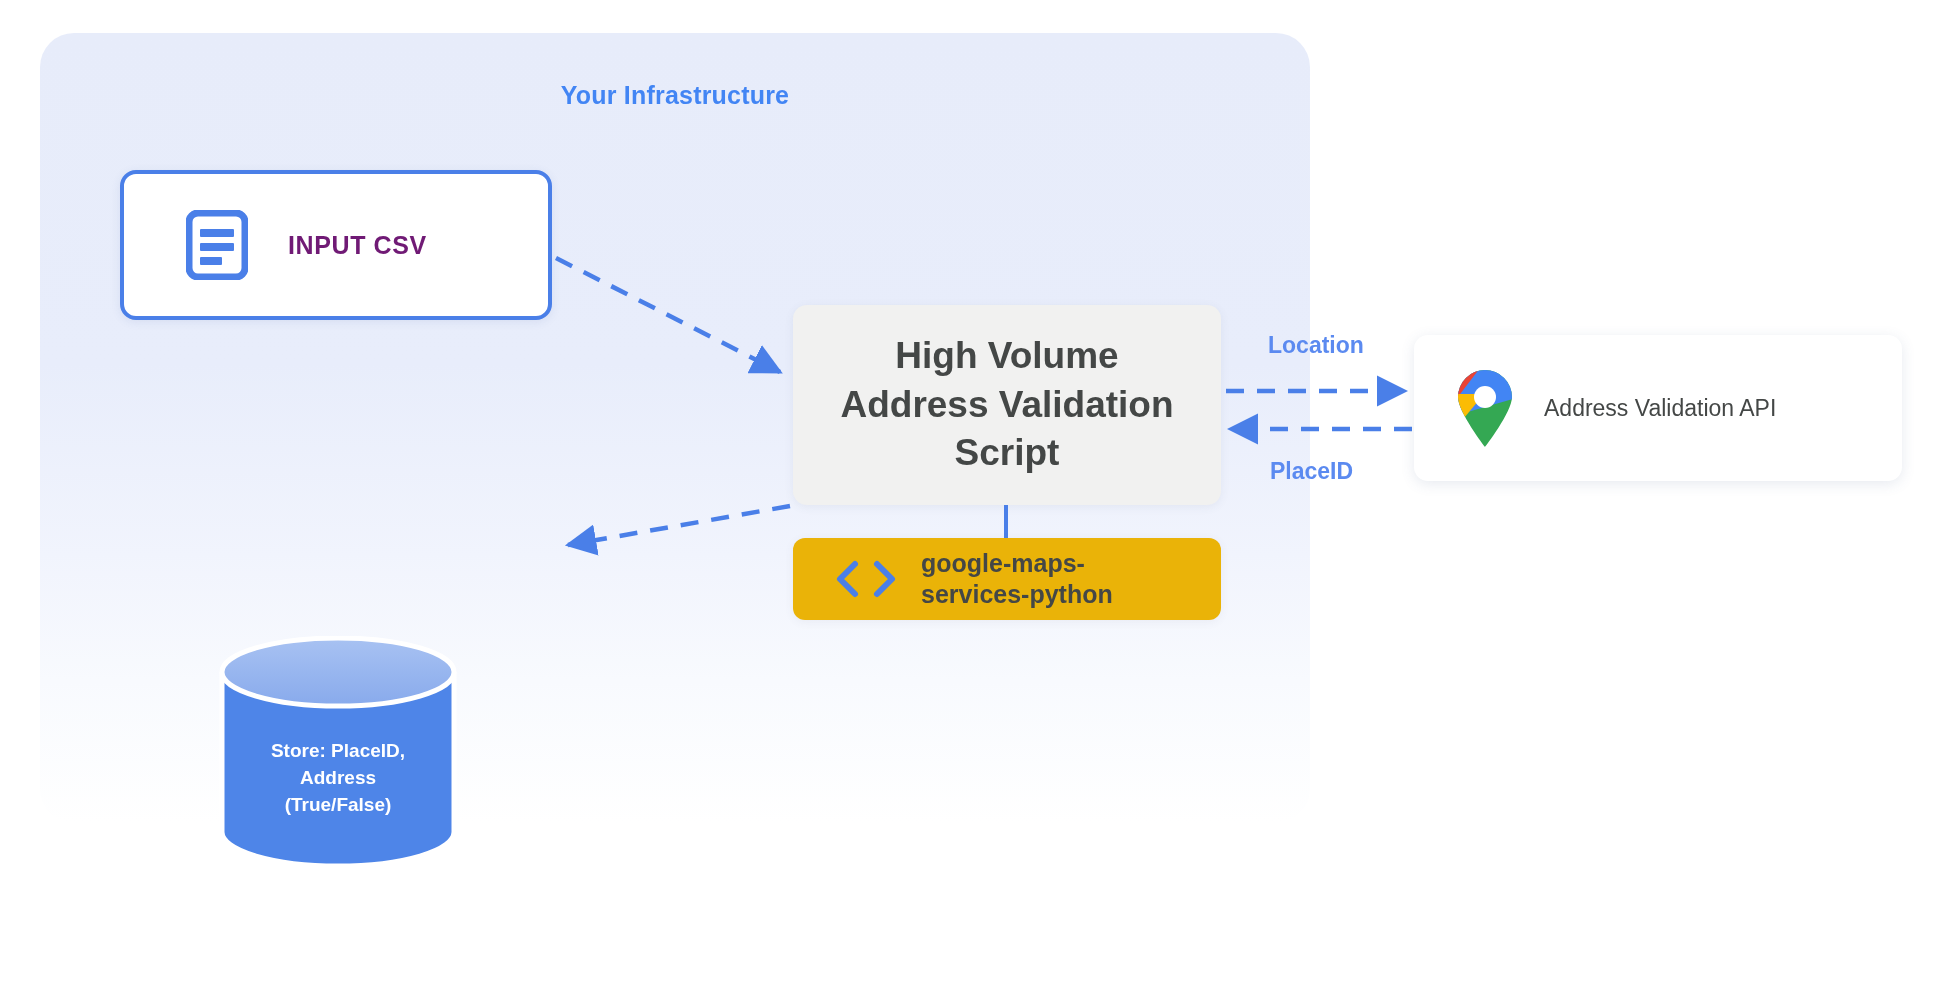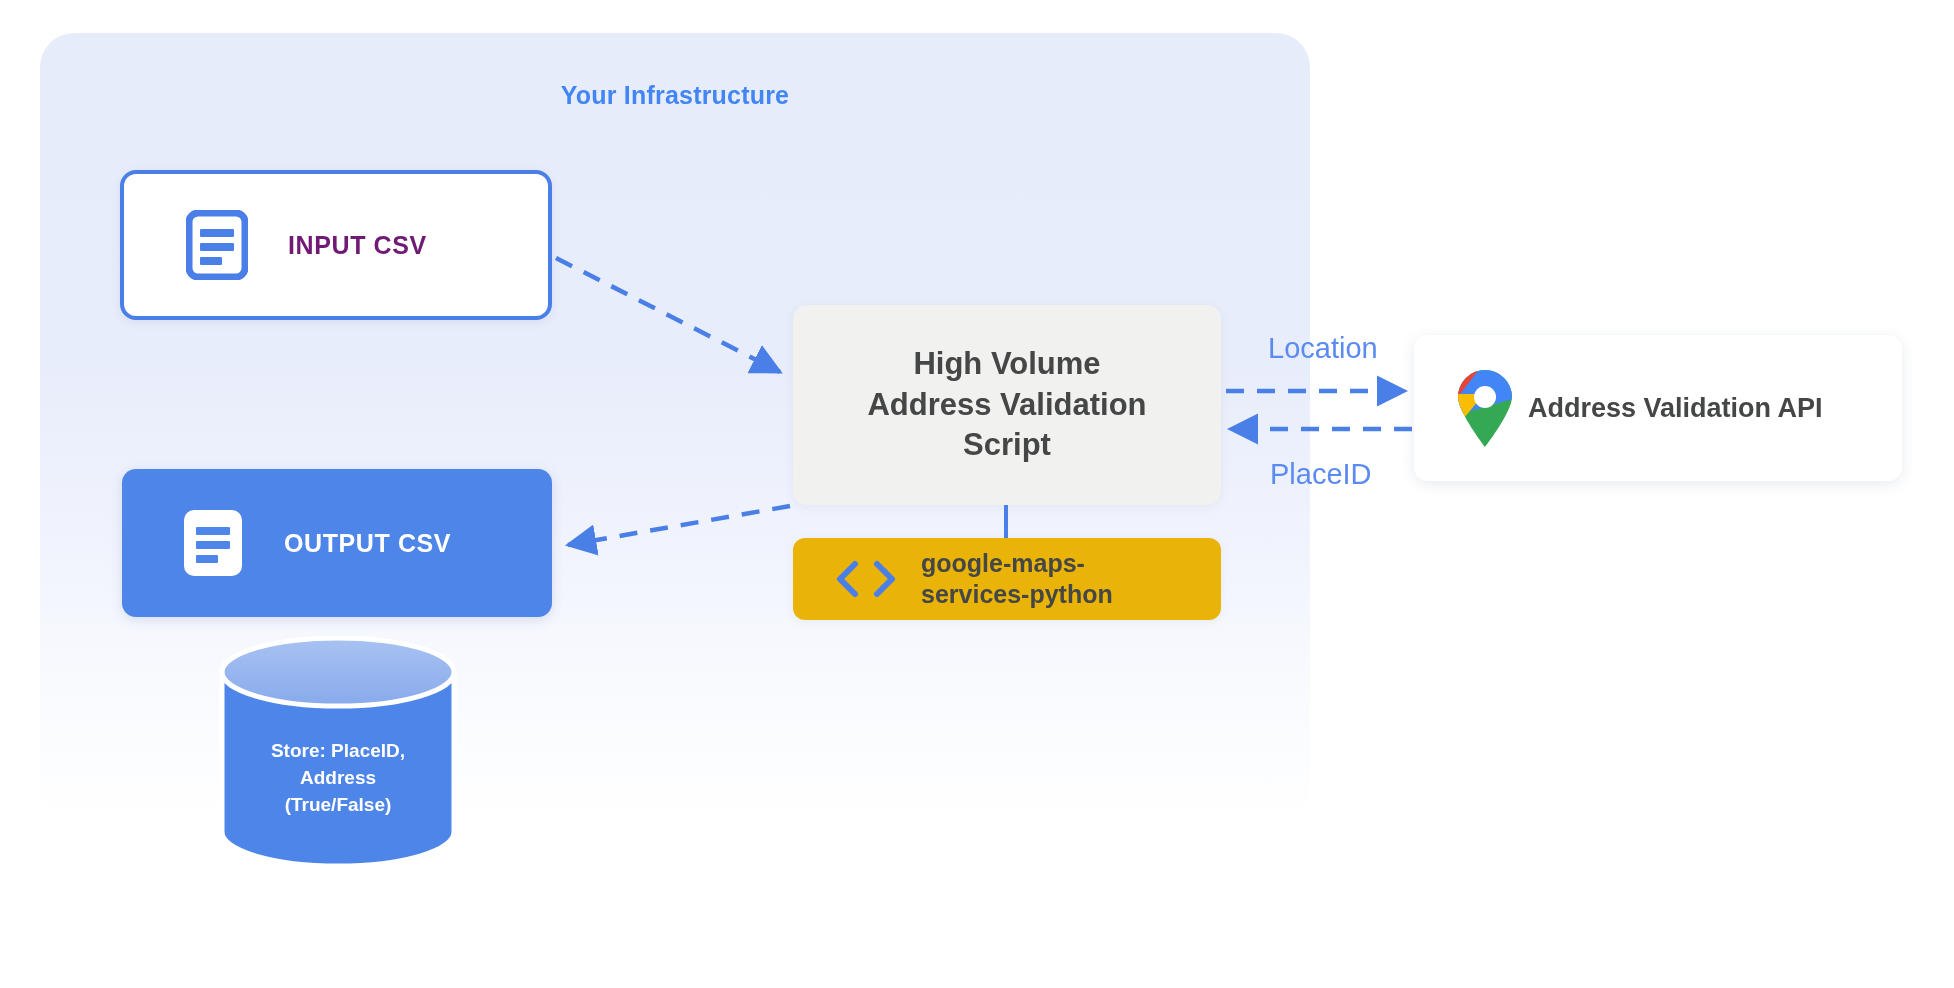--- a/index.html
+++ b/index.html
@@ -108,21 +108,21 @@
     height: 200px;
     background: #f1f1f0;
     border-radius: 14px;
     display: flex;
     align-items: center;
     justify-content: center;
     text-align: center;
     box-shadow: 0 2px 10px rgba(80,90,110,0.08);
   }
   #script-box .script-text {
-    font-size: 31px;
+    font-size: 37px;
     font-weight: bold;
     color: #444746;
     line-height: 1.32;
   }
 
   
   #script-lib-connector {
     position: absolute;
     left: 1004px;
     top: 505px;
@@ -159,23 +159,23 @@
     width: 488px;
     height: 146px;
     background: #ffffff;
     border-radius: 14px;
     display: flex;
     align-items: center;
     box-shadow: 0 3px 14px rgba(70,90,140,0.13);
   }
   .maps-pin { width: 62px; height: 80px; flex: none; margin-left: 40px; }
   #api-box .api-label {
-    margin-left: 12px;
-    font-size: 27px;
-    font-weight: bold;
+    margin-left: 28px;
+    font-size: 23px;
+    font-weight: normal;
     color: #444746;
   }
 
   
   #database {
     left: 218px;
     top: 636px;
     width: 240px;
     height: 240px;
   }
@@ -188,23 +188,24 @@
     font-size: 19px;
     font-weight: bold;
     color: #ffffff;
     line-height: 1.42;
     pointer-events: none;
   }
 
   
   .edge-label {
     position: absolute;
-    font-size: 29px;
+    font-size: 23px;
     color: #5b8af0;
     white-space: nowrap;
+    font-weight: bold;
   }
   #label-location { left: 1268px; top: 332px; }
   #label-placeid  { left: 1270px; top: 458px; }
 
   
   #edges {
     position: absolute;
     left: 0; top: 0;
     width: 1954px; height: 988px;
     pointer-events: none;
@@ -241,29 +242,20 @@
   <div class="node" id="input-csv">
     <svg class="doc-icon" viewBox="0 0 62 70" xmlns="http://www.w3.org/2000/svg">
       <rect x="3" y="3" width="56" height="64" rx="9" ry="9" fill="none" stroke="#4a7fe8" stroke-width="7"></rect>
       <rect x="14" y="19" width="34" height="8" rx="1" fill="#4a7fe8"></rect>
       <rect x="14" y="33" width="34" height="8" rx="1" fill="#4a7fe8"></rect>
       <rect x="14" y="47" width="22" height="8" rx="1" fill="#4a7fe8"></rect>
     </svg>
     <span class="node-label">INPUT CSV</span>
   </div>
 
-  <div class="node" id="output-csv">
-    <svg class="doc-icon" viewBox="0 0 62 70" xmlns="http://www.w3.org/2000/svg">
-      <rect x="2" y="2" width="58" height="66" rx="10" ry="10" fill="#ffffff"></rect>
-      <rect x="14" y="19" width="34" height="8" rx="1" fill="#4e85e8"></rect>
-      <rect x="14" y="33" width="34" height="8" rx="1" fill="#4e85e8"></rect>
-      <rect x="14" y="47" width="22" height="8" rx="1" fill="#4e85e8"></rect>
-    </svg>
-    <span class="node-label">OUTPUT CSV</span>
-  </div>
 
   <div class="node" id="script-box">
     <div class="script-text">
       <div>High Volume</div>
       <div>Address Validation</div>
       <div>Script</div>
     </div>
   </div>
 
   <div id="script-lib-connector"></div>

